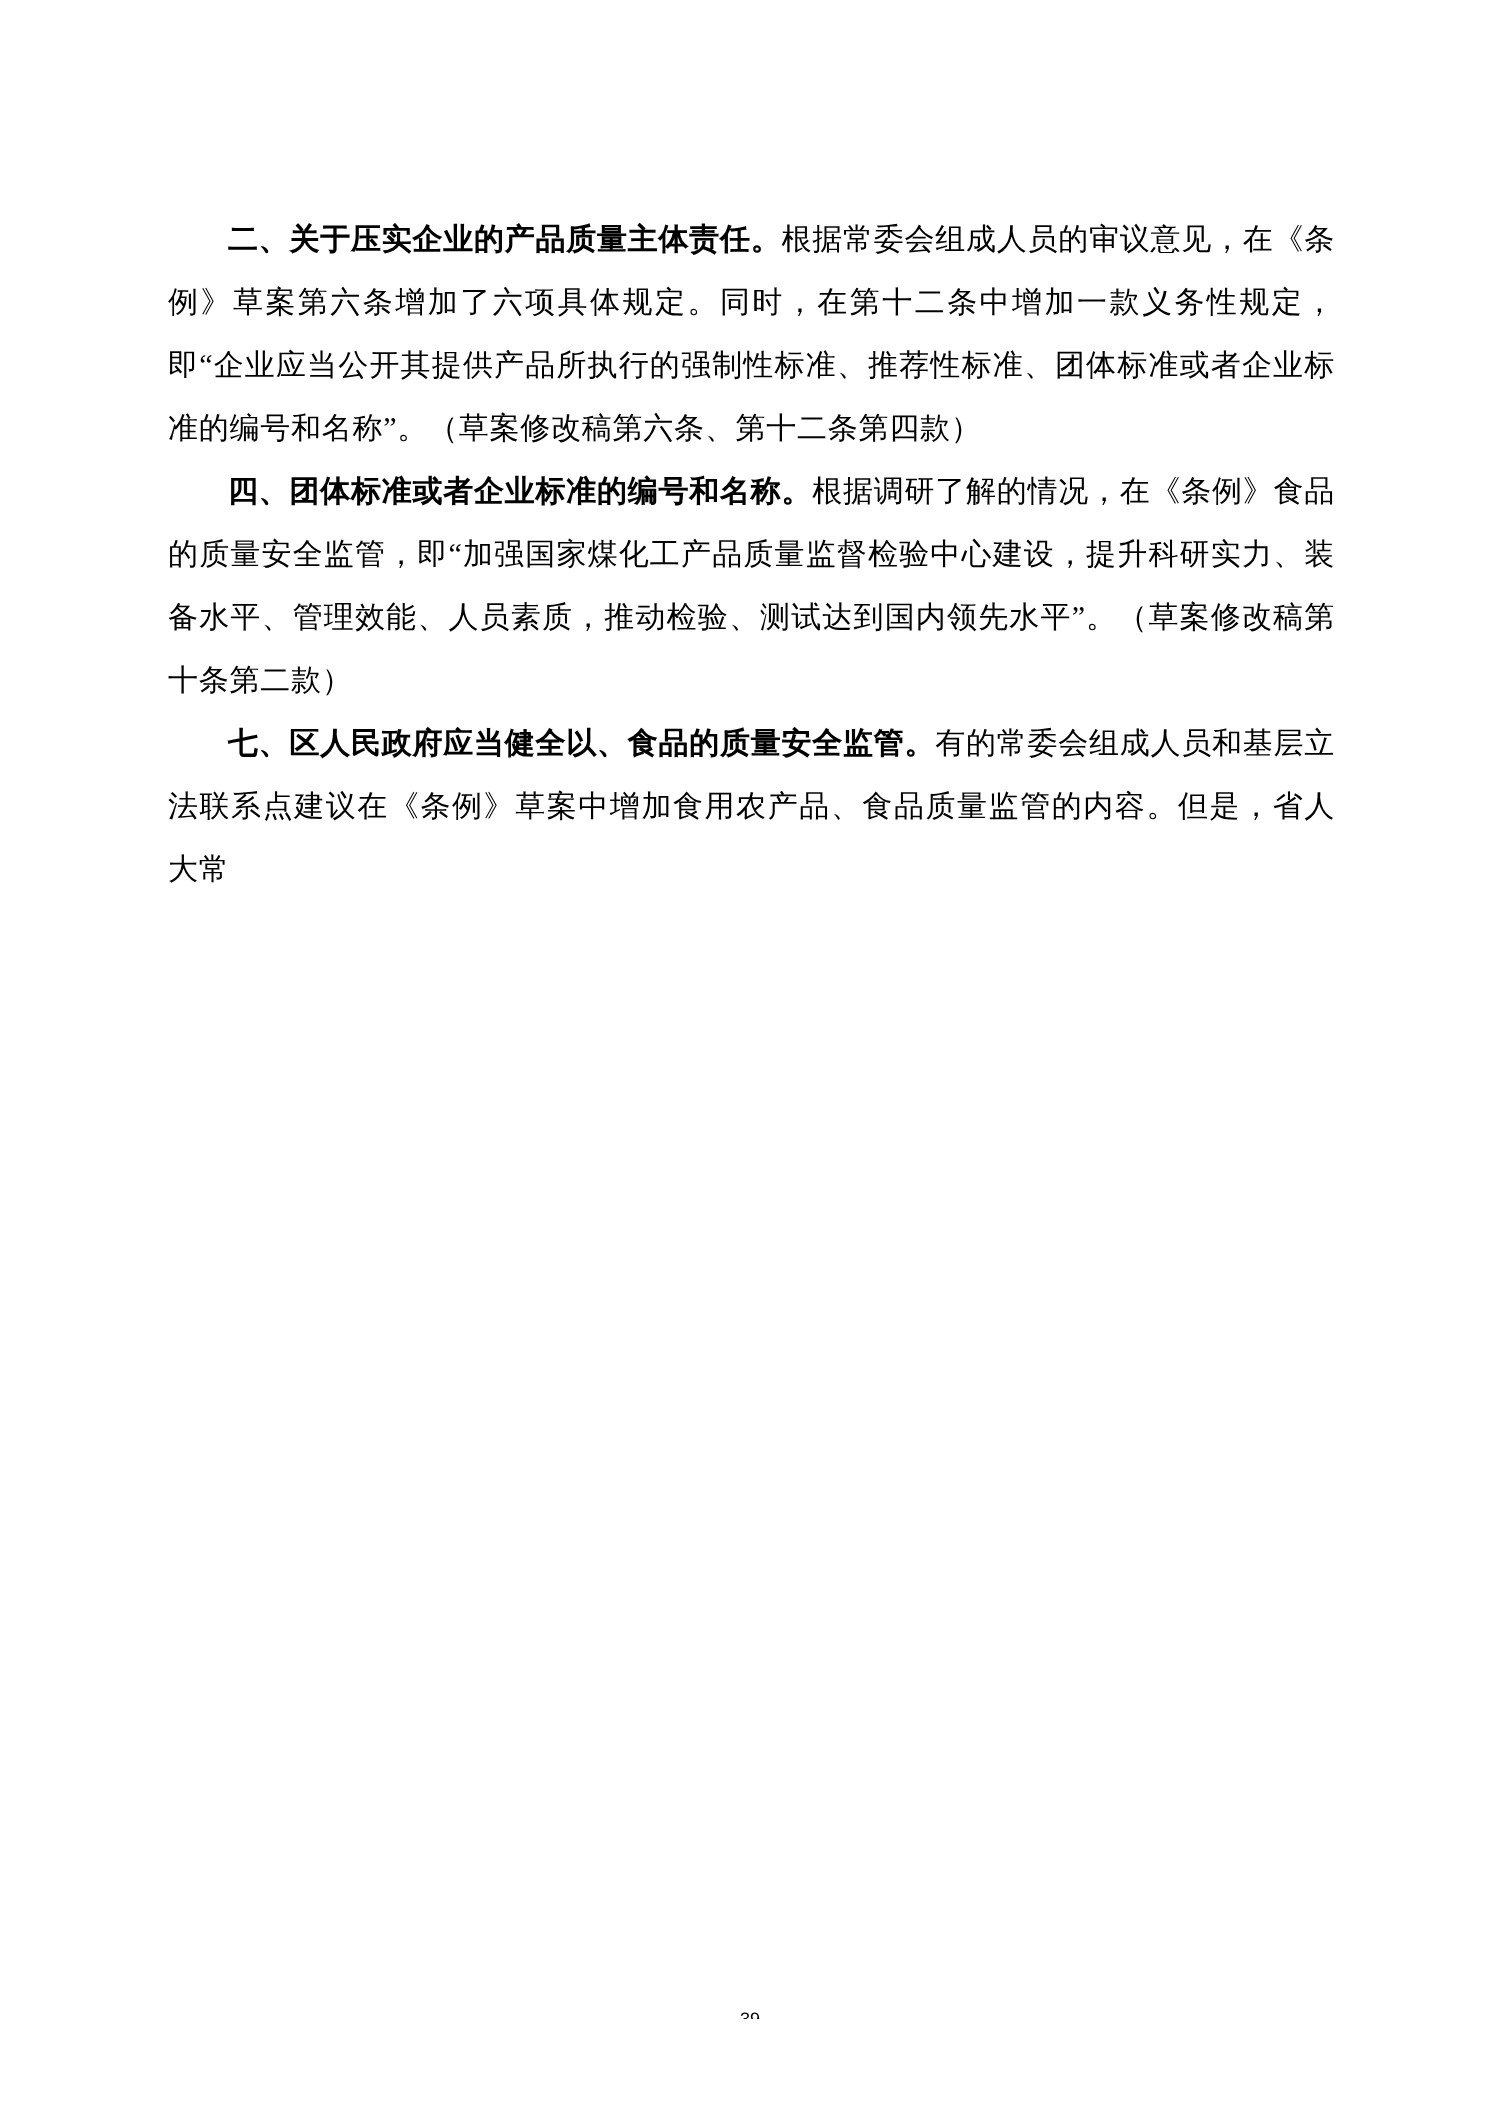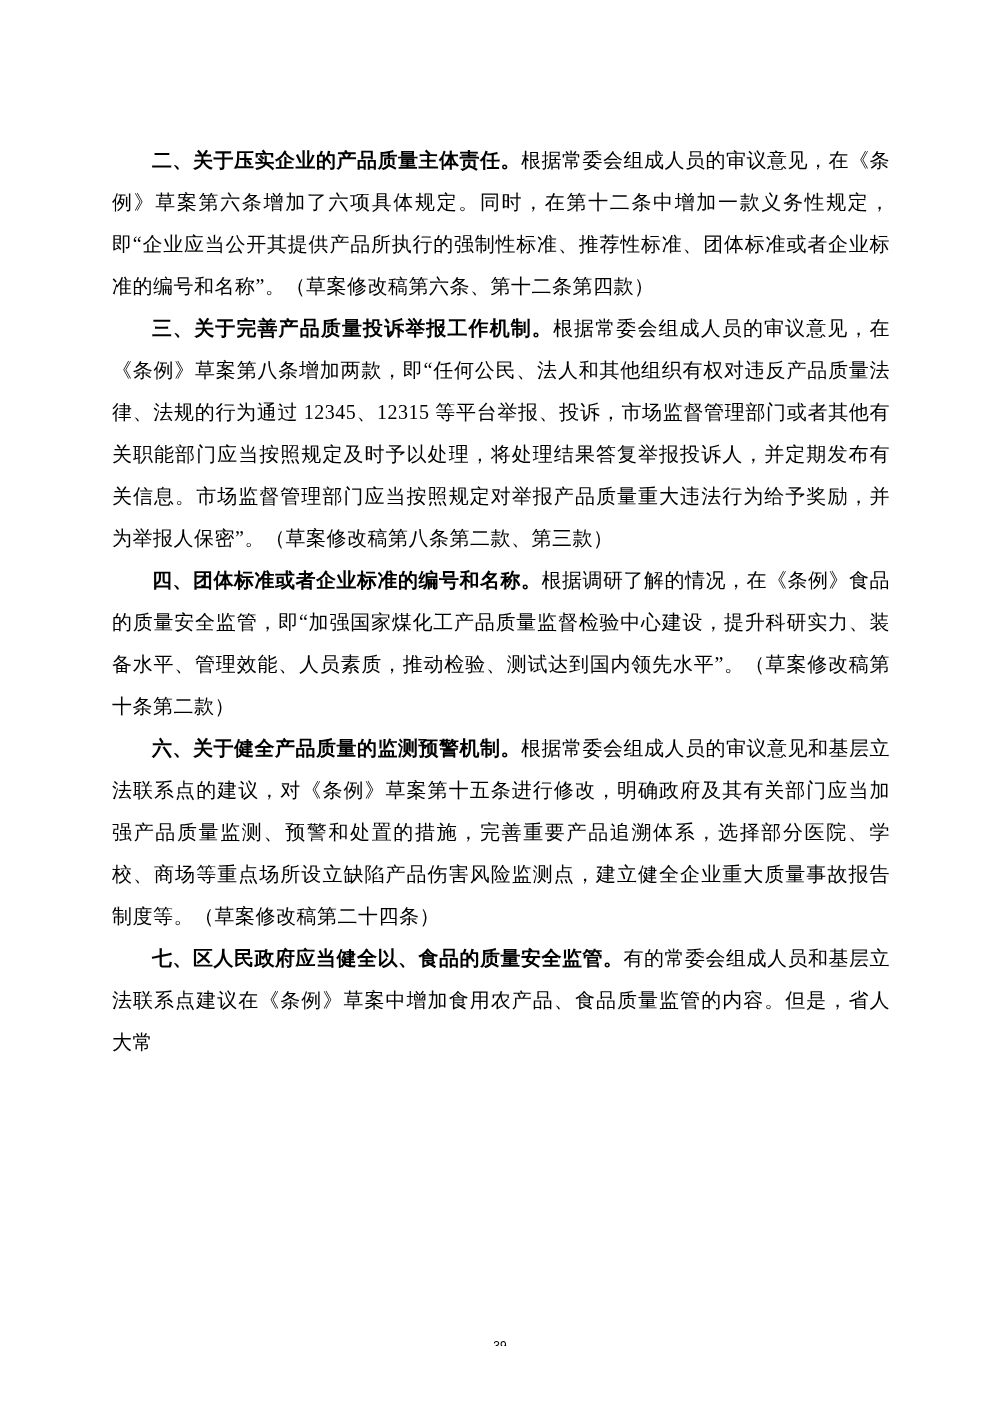--- a/index.html
+++ b/index.html
@@ -47,25 +47,23 @@
   }
 </style>
 </head>
 <body>
 
 <div class="page">
   <div class="content">
 
     <p class="para"><span class="para-heading">二、关于压实企业的产品质量主体责任。</span><span>根据常委会组成人员的审议意见，在《条例》草案第六条增加了六项具体规定。同时，在第十二条中增加一款义务性规定，即“企业应当公开其提供产品所执行的强制性标准、推荐性标准、团体标准或者企业标准的编号和名称”。（草案修改稿第六条、第十二条第四款）</span></p>
 
-    <p class="para"><span class="para-heading">三、关于完善产品质量投诉举报工作机制。</span><span>根据常委会组成人员的审议意见，在《条例》草案第八条增加两款，即“任何公民、法人和其他组织有权对违反产品质量法律、法规的行为通过 12345、12315 等平台举报、投诉，市场监督管理部门或者其他有关职能部门应当按照规定及时予以处理，将处理结果答复举报投诉人，并定期发布有关信息。市场监督管理部门应当按照规定对举报产品质量重大违法行为给予奖励，并为举报人保密”。（草案修改稿第八条第二款、第三款）</span></p>
 
     <p class="para"><span class="para-heading">四、团体标准或者企业标准的编号和名称。</span><span>根据调研了解的情况，在《条例》食品的质量安全监管，即“加强国家煤化工产品质量监督检验中心建设，提升科研实力、装备水平、管理效能、人员素质，推动检验、测试达到国内领先水平”。（草案修改稿第十条第二款）</span></p>
 
 
-    <p class="para"><span class="para-heading">六、关于健全产品质量的监测预警机制。</span><span>根据常委会组成人员的审议意见和基层立法联系点的建议，对《条例》草案第十五条进行修改，明确政府及其有关部门应当加强产品质量监测、预警和处置的措施，完善重要产品追溯体系，选择部分医院、学校、商场等重点场所设立缺陷产品伤害风险监测点，建立健全企业重大质量事故报告制度等。（草案修改稿第二十四条）</span></p>
 
     <p class="para"><span class="para-heading">七、区人民政府应当健全以、食品的质量安全监管。</span><span>有的常委会组成人员和基层立法联系点建议在《条例》草案中增加食用农产品、食品质量监管的内容。但是，省人大常</span></p>
 
   </div>
 
   <div class="page-number">39</div>
 </div>
 
 </body></html>

